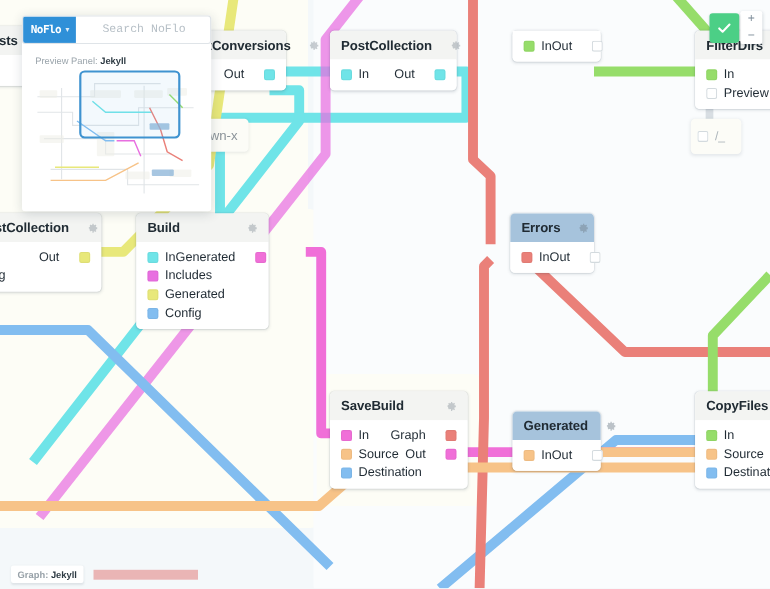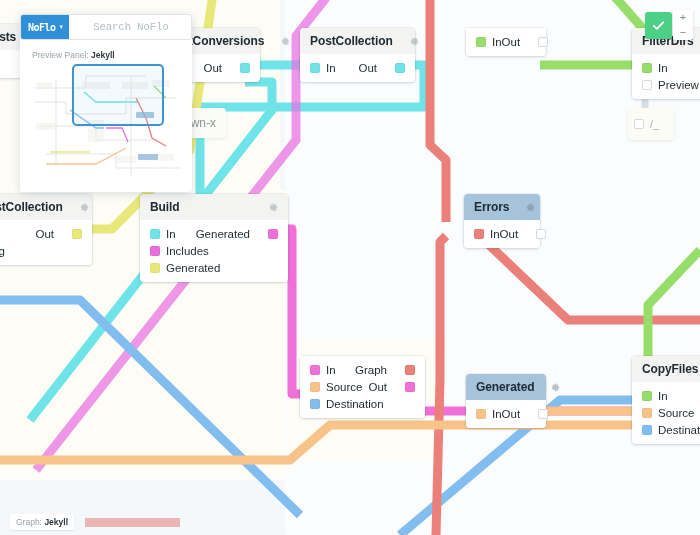--- a/index.html
+++ b/index.html
@@ -151,20 +151,21 @@
   }
 
   
   #graph-label {
     position: absolute; left: 10px; top: 514px;
     background: #fff; border-radius: 2px;
     padding: 3px 6px;
     font-size: 8.5px; color: #97a1a8;
     box-shadow: 0 1px 2px rgba(30,50,70,.10);
     z-index: 30;
+    font-weight: bold;
   }
   #graph-label b { color: #2c3942; }
 
   
   .ghostbox {
     position: absolute;
     background: #fcfcf7;
     border-radius: 4px;
     box-shadow: 0 1px 3px rgba(40,60,80,.10);
   }
@@ -358,21 +359,21 @@
         </span>
       </div>
       <div class="prow">
         <span class="pin">
           <span class="plabel">onfig</span>
         </span>
       </div>
     </div>
   </div>
 
-  <div class="node" style="left:140px; top:194px; width:148px;">
+  <div class="node" style="left:124px; top:194px; width:120px;">
     <div class="node-head">
       <span>Build</span>
       <span class="gear">
         <svg viewBox="0 0 16 16" width="13" height="13">
             <path fill="#8a949c" d="M8 5.2a2.8 2.8 0 100 5.6 2.8 2.8 0 000-5.6zm0 4.3a1.5 1.5 0 110-3 1.5 1.5 0 010 3z"></path>
             <path fill="#8a949c" d="M14 7h-1.2a4.9 4.9 0 00-.5-1.2l.85-.85-1.1-1.1-.85.85A4.9 4.9 0 0010 4.2V3H8.6v1.2c-.43.1-.83.26-1.2.5l-.85-.85-1.1 1.1.85.85c-.24.37-.4.77-.5 1.2H4.6v1.4h1.2c.1.43.26.83.5 1.2l-.85.85 1.1 1.1.85-.85c.37.24.77.4 1.2.5V13H10v-1.2c.43-.1.83-.26 1.2-.5l.85.85 1.1-1.1-.85-.85c.24-.37.4-.77.5-1.2H14V7z"></path>
           </svg>
       </span>
     </div>
     <div class="node-body">
@@ -391,20 +392,26 @@
           <span class="sq c-magenta"></span>
           <span class="plabel">Includes</span>
         </span>
       </div>
       <div class="prow">
         <span class="pin">
           <span class="sq c-yellow"></span>
           <span class="plabel">Generated</span>
         </span>
       </div>
+      <div class="prow">
+        <span class="pin">
+          <span class="sq c-blue"></span>
+          <span class="plabel">Config</span>
+        </span>
+      </div>
     </div>
   </div>
 
   <div class="node selected" style="left:464px; top:194px; width:76px;">
     <div class="node-head">
       <span>Errors</span>
       <span class="gear">
         <svg viewBox="0 0 16 16" width="13" height="13">
             <path fill="#6f7e8a" d="M8 5.2a2.8 2.8 0 100 5.6 2.8 2.8 0 000-5.6zm0 4.3a1.5 1.5 0 110-3 1.5 1.5 0 010 3z"></path>
             <path fill="#6f7e8a" d="M14 7h-1.2a4.9 4.9 0 00-.5-1.2l.85-.85-1.1-1.1-.85.85A4.9 4.9 0 0010 4.2V3H8.6v1.2c-.43.1-.83.26-1.2.5l-.85-.85-1.1 1.1.85.85c-.24.37-.4.77-.5 1.2H4.6v1.4h1.2c.1.43.26.83.5 1.2l-.85.85 1.1 1.1.85-.85c.37.24.77.4 1.2.5V13H10v-1.2c.43-.1.83-.26 1.2-.5l.85.85 1.1-1.1-.85-.85c.24-.37.4-.77.5-1.2H14V7z"></path>
@@ -419,20 +426,29 @@
         </span>
         <span class="pout">
           <span class="plabel">Out</span>
           <span class="sq hollow"></span>
         </span>
       </div>
     </div>
   </div>
 
   <div class="node" style="left:300px; top:356px; width:125px;">
+    <div class="node-head">
+      <span>SaveBuild</span>
+      <span class="gear">
+        <svg viewBox="0 0 16 16" width="13" height="13">
+            <path fill="#8a949c" d="M8 5.2a2.8 2.8 0 100 5.6 2.8 2.8 0 000-5.6zm0 4.3a1.5 1.5 0 110-3 1.5 1.5 0 010 3z"></path>
+            <path fill="#8a949c" d="M14 7h-1.2a4.9 4.9 0 00-.5-1.2l.85-.85-1.1-1.1-.85.85A4.9 4.9 0 0010 4.2V3H8.6v1.2c-.43.1-.83.26-1.2.5l-.85-.85-1.1 1.1.85.85c-.24.37-.4.77-.5 1.2H4.6v1.4h1.2c.1.43.26.83.5 1.2l-.85.85 1.1 1.1.85-.85c.37.24.77.4 1.2.5V13H10v-1.2c.43-.1.83-.26 1.2-.5l.85.85 1.1-1.1-.85-.85c.24-.37.4-.77.5-1.2H14V7z"></path>
+          </svg>
+      </span>
+    </div>
     <div class="node-body">
       <div class="prow">
         <span class="pin">
           <span class="sq c-pink"></span>
           <span class="plabel">In</span>
         </span>
         <span class="pout">
           <span class="plabel">Graph</span>
           <span class="sq c-red"></span>
         </span>

